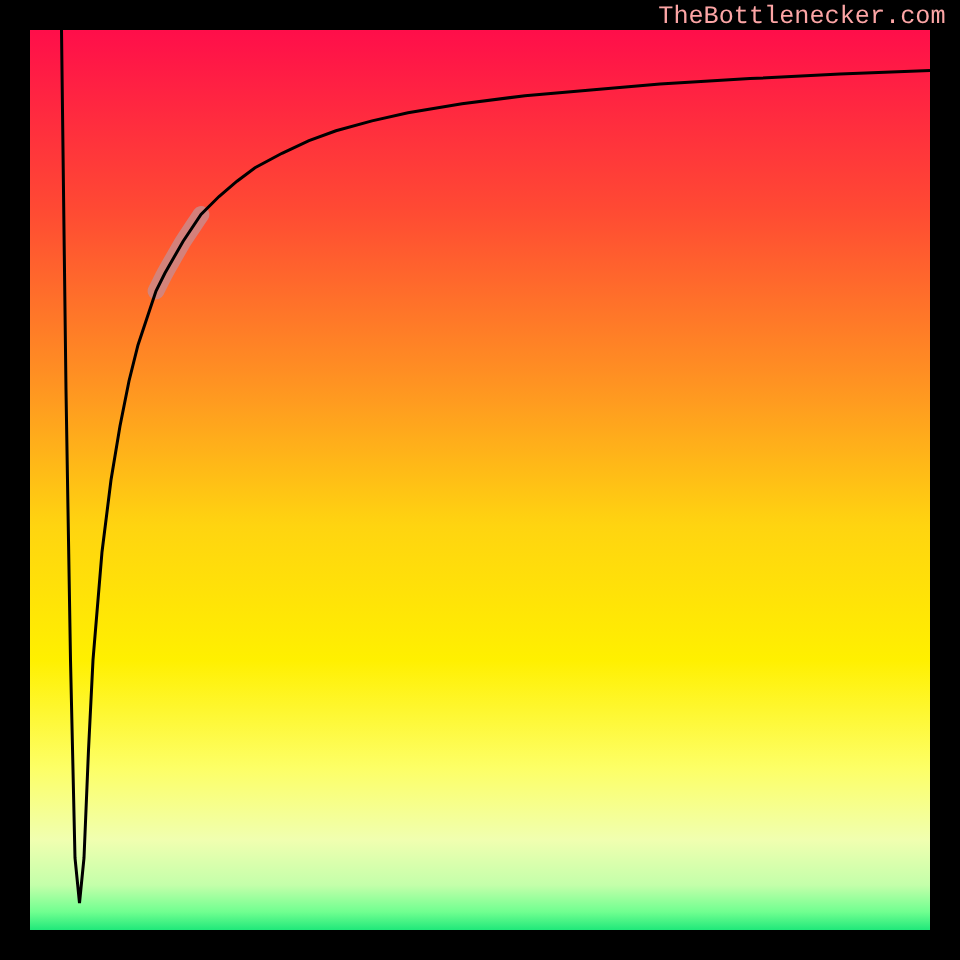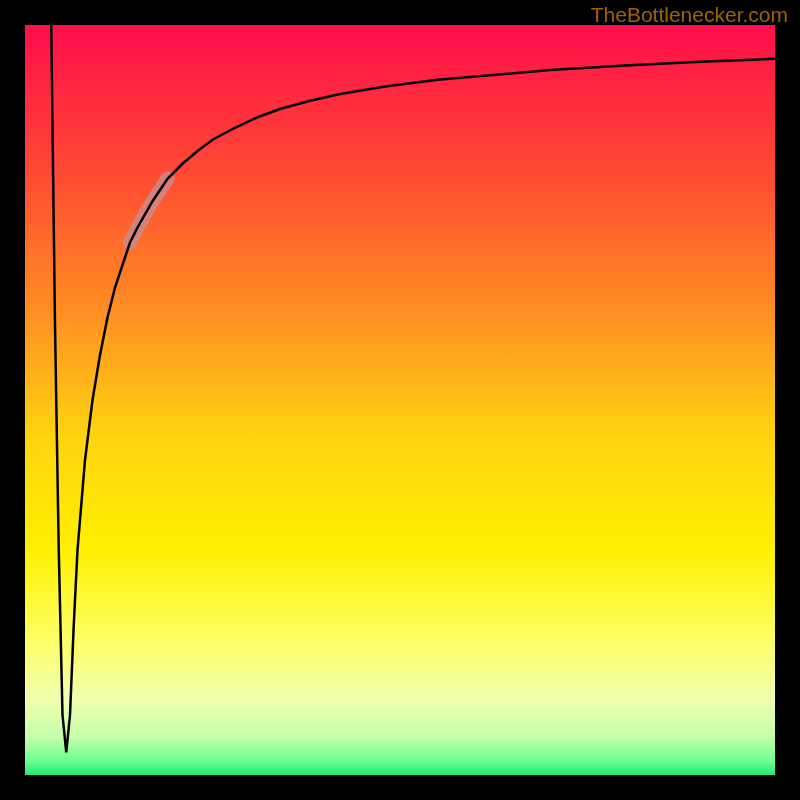--- a/index.html
+++ b/index.html
@@ -11,24 +11,25 @@
       width: 800px;
       height: 800px;
       background: #000;
       position: relative;
       font-family: Arial, sans-serif;
     }
     .watermark {
       position: absolute;
       top: 3px;
       right: 12px;
-      color: #a16207;
+      color: #fca5a5;
       font-size: 21px;
       font-weight: normal;
       z-index: 10;
+      font-family: Liberation Mono, monospace;
     }
     .chart-container {
       position: absolute;
       top: 25px;
       left: 25px;
       width: 750px;
       height: 750px;
     }
     svg {
       display: block;

